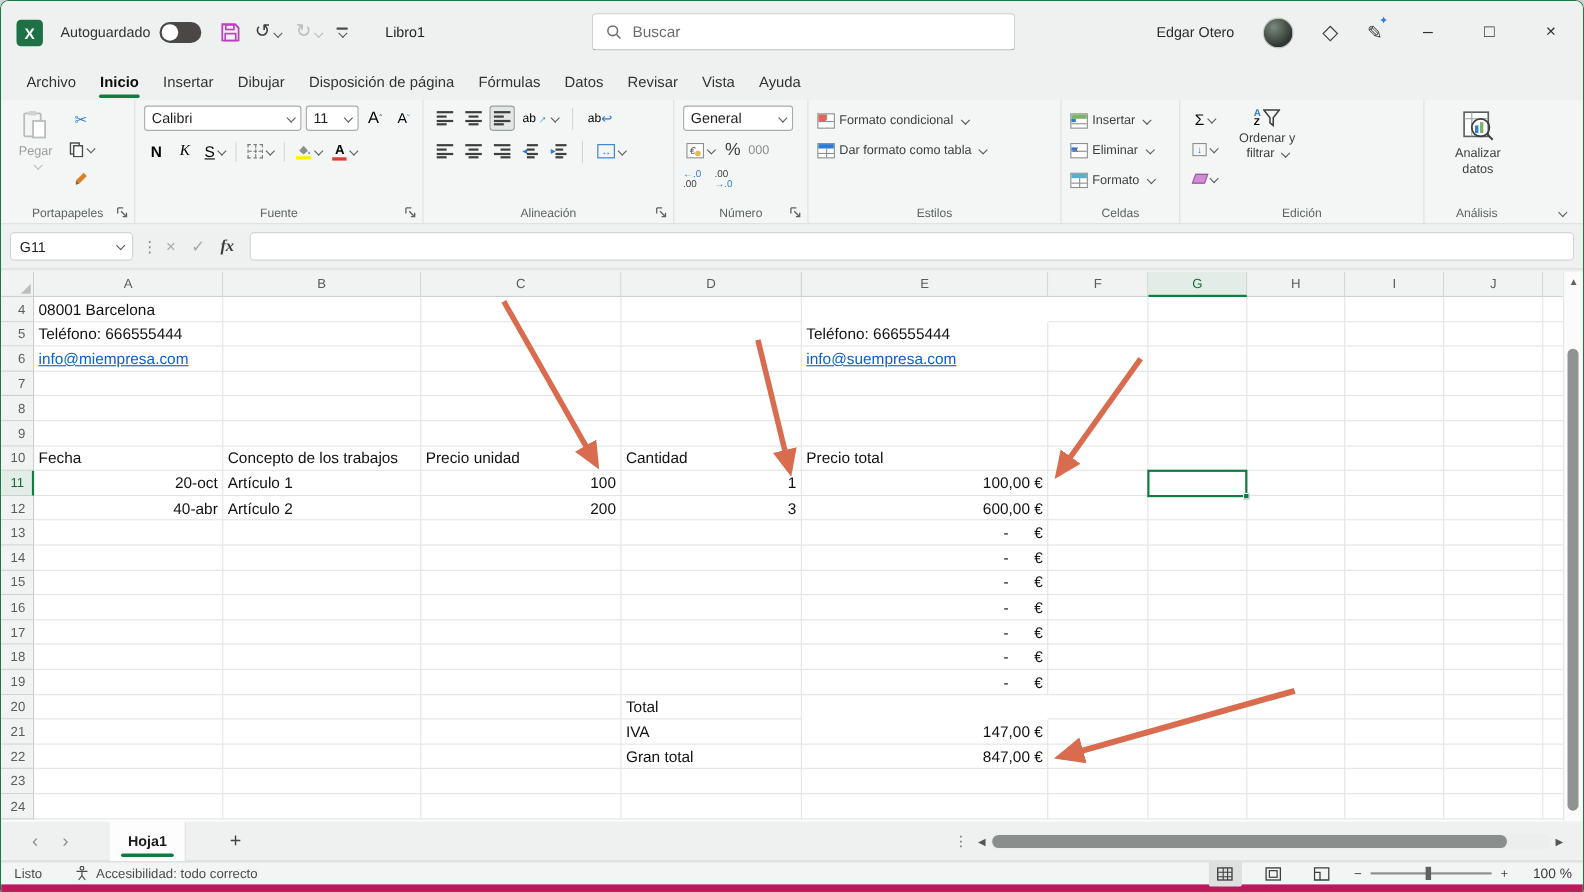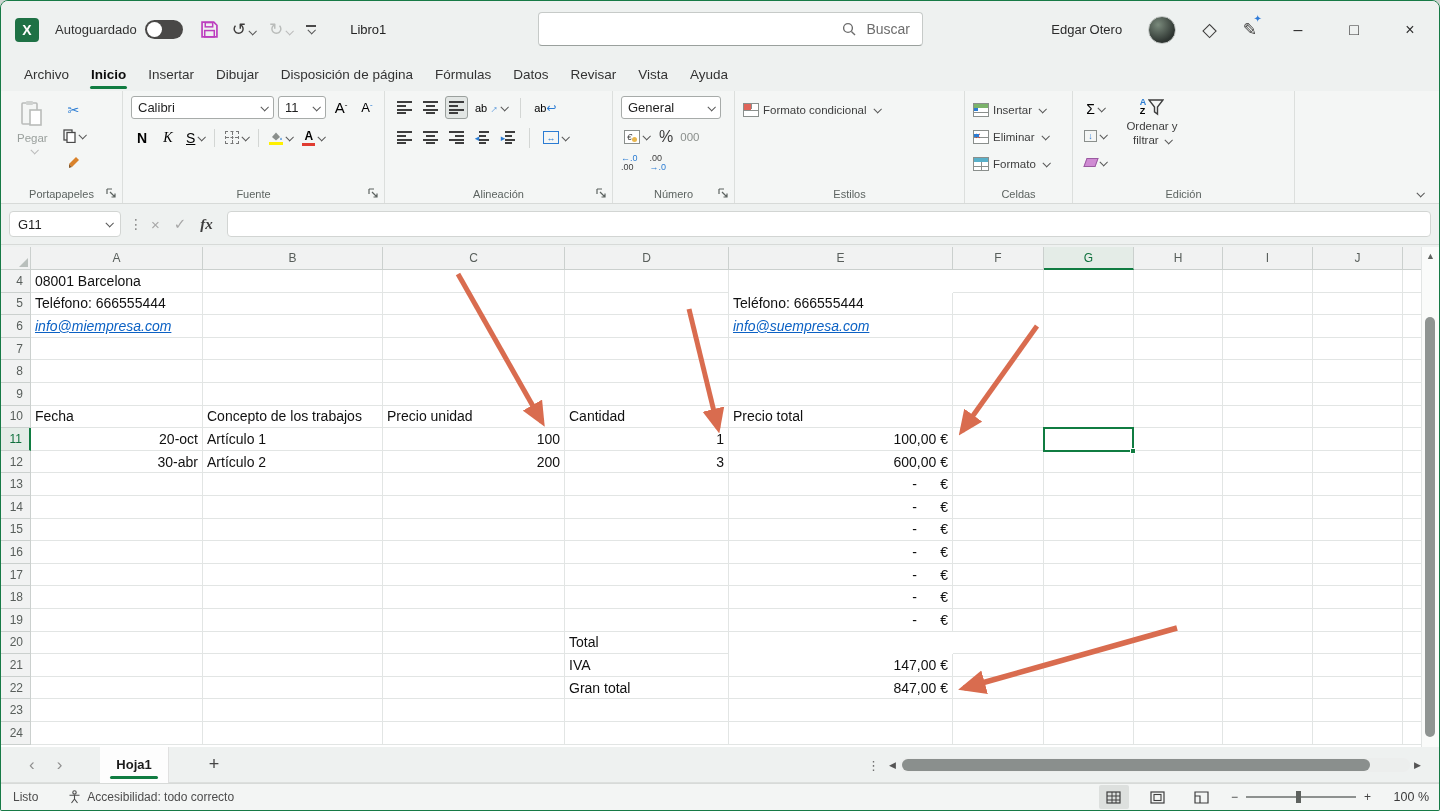--- a/index.html
+++ b/index.html
@@ -17,21 +17,21 @@
   .savefloppy{width:17px;height:17px;}
   .glyph{font-size:17px;color:#3c3b3a;line-height:1;}
   .glyph.dis{color:#b9bcba;}
   .cv{display:inline-block;width:6px;height:6px;border-right:1.5px solid #5a5a5a;border-bottom:1.5px solid #5a5a5a;
       transform:rotate(45deg) translateY(-1px);margin-left:3px;}
   .cv.dis{border-color:#bcbcbc;}
   .qat{display:flex;flex-direction:column;align-items:center;gap:1px;}
   .qat .bar{width:10px;height:2px;background:#4a4a4a;}
   .doc-title{margin-left:34px;font-size:13px;color:#242424;}
   .searchbox{position:absolute;left:537px;top:11px;width:385px;height:34px;background:#fff;border:1px solid #c6cac8;
-             border-bottom-color:#9aa09d;border-radius:4px;display:flex;align-items:center;padding:0 12px;gap:10px;justify-content:flex-end;}
+             border-bottom-color:#9aa09d;border-radius:4px;display:flex;align-items:center;padding:0 12px;gap:10px;}
   .searchbox .mag{width:14px;height:14px;}
   .searchbox .ph{font-size:14px;color:#6d6d6d;}
   .tb-right{position:absolute;right:14px;top:0;height:57px;display:flex;align-items:center;gap:26px;}
   .username{font-size:13px;color:#2b2b2b;}
   .avatar{width:28px;height:28px;border-radius:50%;background:radial-gradient(circle at 35% 30%,#7a8a7c,#2e3531 70%);border:1px solid #c4c8c6;}
   .gem{font-size:19px;color:#3c3b3a;}
   .penwrap{position:relative;font-size:17px;color:#3c3b3a;}
   .penwrap .spark{position:absolute;right:-5px;top:-6px;color:#2f7bd8;font-size:10px;}
   .winbtn{font-size:16px;color:#2f2f2f;width:30px;text-align:center;}
   
@@ -84,42 +84,42 @@
   .gh{position:absolute;background:#f1f2f2;border-right:1px solid #cbd0ce;border-bottom:1px solid #cbd0ce;
       color:#585e5b;font-size:12px;display:flex;align-items:center;justify-content:center;}
   .gh.sel-col{background:#e4ece7;color:#0E703C;border-bottom:2px solid #107C41;}
   .gh.sel-row{background:#e4ece7;color:#0E703C;border-right:2px solid #107C41;justify-content:flex-end;padding-right:6px;}
   .gh.rowh{justify-content:flex-end;padding-right:7px;}
   .corner{position:absolute;left:0;top:0;width:30px;height:23px;background:#f1f2f2;border-right:1px solid #cbd0ce;border-bottom:1px solid #cbd0ce;}
   .corner::after{content:"";position:absolute;right:2px;bottom:2px;border-left:9px solid transparent;border-bottom:9px solid #b9bfbc;}
   .cell{position:absolute;border-right:1px solid #e2e5e4;border-bottom:1px solid #e2e5e4;font-size:14px;color:#111;
         display:flex;align-items:center;padding:0 4px;white-space:pre;overflow:visible;}
   .cell.right{justify-content:flex-end;}
-  .cell a{color:#0B61C4;text-decoration:underline;font-style:italic;}
+  .cell a{color:#0B61C4;text-decoration:underline;}
   .selbox{position:absolute;border:2px solid #107C41;background:transparent;}
   .selbox .handle{position:absolute;right:-4px;bottom:-4px;width:6px;height:6px;background:#107C41;border:1px solid #fff;}
   
   .vscroll{position:absolute;right:0;top:246px;width:18px;height:500px;background:#fafbfa;border-left:1px solid #e2e5e4;}
   .vscroll .arr{position:absolute;left:0;width:100%;text-align:center;font-size:9px;color:#606360;}
   .vscroll .thumb{position:absolute;left:3px;width:10px;border-radius:6px;background:#8f9492;}
   
   .sheetbar{position:absolute;left:0;top:746px;width:100%;height:36px;background:#eef1f0;display:flex;align-items:center;border-bottom:1px solid #dcdfdd;}
   .snav{display:flex;gap:22px;margin-left:28px;color:#8f8f8f;font-size:17px;}
   .sheettab{margin-left:38px;height:36px;display:flex;align-items:center;padding:0 16px;background:#fdfdfd;
             border-right:1px solid #e0e0e0;position:relative;font-size:13px;font-weight:bold;color:#1c1c1c;}
   .sheettab::after{content:"";position:absolute;left:10px;right:10px;bottom:4px;height:3px;border-radius:2px;background:#107C41;}
   .addsheet{margin-left:40px;font-size:18px;color:#444;}
   .hscroll{position:absolute;right:14px;top:755px;width:540px;height:18px;display:flex;align-items:center;}
   .hdots{position:absolute;left:-18px;color:#707070;font-size:13px;}
   .hs-arr{font-size:9px;color:#555;padding:0 4px;}
   .hs-track{flex:1;height:14px;border-radius:8px;background:#eceeed;position:relative;}
   .hs-thumb{position:absolute;left:2px;top:1px;height:12px;width:468px;border-radius:7px;background:#8a8f8d;}
   
   .statusbar{position:absolute;left:0;top:782px;width:100%;height:29px;background:#f3f5f4;border-top:1px solid #d7dad8;
-             display:flex;align-items:center;font-size:12px;color:#4c4c4c;border-bottom:2px solid #be185d;}
+             display:flex;align-items:center;font-size:12px;color:#4c4c4c;border-bottom:8px solid #be185d;}
   .sb-left{display:flex;align-items:center;gap:30px;margin-left:12px;}
   .accitem{display:flex;align-items:center;gap:6px;}
   .sb-right{position:absolute;right:10px;display:flex;align-items:center;gap:14px;}
   .viewbtn{width:30px;height:24px;display:flex;align-items:center;justify-content:center;border-radius:2px;}
   .viewbtn.sel{background:#dde0de;}
   .zslider{display:flex;align-items:center;gap:8px;color:#444;}
   .ztrack{width:110px;height:2px;background:#8d918f;position:relative;}
   .zthumb{position:absolute;left:50px;top:-5px;width:5px;height:12px;background:#5e625f;}
   .zoomlabel{font-size:12.5px;color:#3b3b3b;width:44px;text-align:right;}
   .overlay-arrows{position:absolute;left:0;top:0;width:1440px;height:811px;pointer-events:none;z-index:40;}
@@ -379,20 +379,29 @@
     </div>
 
     <div class="rgroup" style="width:230px">
       <div class="rowline" style="height:27px;">
         <span class="fmt-icon">
             <i style="left:0;top:0;width:7px;height:6px;background:#e0655a;"></i>
             <i style="left:7px;top:0;right:0;bottom:7px;border-left:1px solid #8a8f8c;"></i>
             <i style="left:0;right:0;top:6px;border-top:1px solid #8a8f8c;"></i>
           </span>
         <span class="minitxt">Formato condicional</span>
+          <i class="cv"></i>
+      </div>
+      <div class="rowline" style="height:27px;">
+        <span class="fmt-icon">
+            <i style="left:0;right:0;top:0;height:4px;background:#2b7cd3;"></i>
+            <i style="left:0;right:0;top:8px;border-top:1px solid #8a8f8c;"></i>
+            <i style="left:7px;top:4px;bottom:0;border-left:1px solid #8a8f8c;"></i>
+          </span>
+        <span class="minitxt">Dar formato como tabla</span>
           <i class="cv"></i>
       </div>
       <span class="glabel">Estilos</span>
     </div>
 
     <div class="rgroup" style="width:108px">
       <div class="rowline" style="height:27px;">
         <span class="fmt-icon">
             <i style="left:0;right:0;top:0;height:4px;background:#7bb36a;"></i>
             <i style="left:0;right:0;top:8px;border-top:1px solid #8a8f8c;"></i>
@@ -447,20 +456,35 @@
             <svg width="16" height="17" viewBox="0 0 16 17">
                 <path d="M1 1 h14 l-5.5 7 v7 l-3 -2.2 v-4.8 z" fill="none" stroke="#3e3e3e" stroke-width="1.4"></path>
               </svg>
           </span>
           <span class="txt"><span>Ordenar y filtrar</span> <i class="cv"></i></span>
         </div>
       </div>
       <span class="glabel">Edición</span>
     </div>
 
+    <div class="rgroup" style="width:95px;border-right:none;">
+      <div class="bigbtn" style="margin:0 auto;">
+        <svg width="30" height="30" viewBox="0 0 30 30">
+          <rect x="2" y="2" width="22" height="22" fill="#fff" stroke="#5a5f5c" stroke-width="1.5"></rect>
+          <line x1="2" y1="8" x2="24" y2="8" stroke="#9aa09d" stroke-width="1"></line>
+          <line x1="9" y1="2" x2="9" y2="24" stroke="#9aa09d" stroke-width="1"></line>
+          <rect x="12" y="14" width="3" height="7" fill="#2b7cd3"></rect>
+          <rect x="16.5" y="11" width="3" height="10" fill="#7bb36a"></rect>
+          <circle cx="17" cy="16" r="8" fill="none" stroke="#3e3e3e" stroke-width="1.6"></circle>
+          <line x1="23" y1="22" x2="28" y2="27" stroke="#3e3e3e" stroke-width="1.8"></line>
+        </svg>
+        <span class="txt" style="width:58px;">Analizar datos</span>
+      </div>
+      <span class="glabel">Análisis</span>
+    </div>
 
     <i class="cv ribbon-collapse"></i>
   </div>
 
   <div class="fxbar">
     <div class="namebox">
         <span>G11</span>
         <i class="cv"></i>
       </div>
     <span class="fxdots">⋮</span>
@@ -574,21 +598,21 @@
       <div class="cell right" style="left: 382px; top: 181.2px; width: 182px; height: 22.6px;">100</div>
       <div class="cell right" style="left: 564px; top: 181.2px; width: 164px; height: 22.6px;">1</div>
       <div class="cell right" style="left: 728px; top: 181.2px; width: 224px; height: 22.6px;">100,00 €</div>
       <div class="cell" style="left: 952px; top: 181.2px; width: 91px; height: 22.6px;"></div>
       <div class="cell" style="left: 1043px; top: 181.2px; width: 90px; height: 22.6px;"></div>
       <div class="cell" style="left: 1133px; top: 181.2px; width: 89px; height: 22.6px;"></div>
       <div class="cell" style="left: 1222px; top: 181.2px; width: 90px; height: 22.6px;"></div>
       <div class="cell" style="left: 1312px; top: 181.2px; width: 90px; height: 22.6px;"></div>
       <div class="cell" style="left: 1402px; top: 181.2px; width: 20px; height: 22.6px;"></div>
       <div class="gh rowh" style="left: 0px; top: 203.8px; width: 30px; height: 22.6px;">12</div>
-      <div class="cell right" style="left: 30px; top: 203.8px; width: 172px; height: 22.6px;">30-abr</div>
+      <div class="cell right" style="left: 30px; top: 203.8px; width: 172px; height: 22.6px;">40-abr</div>
       <div class="cell" style="left: 202px; top: 203.8px; width: 180px; height: 22.6px;">Artículo 2</div>
       <div class="cell right" style="left: 382px; top: 203.8px; width: 182px; height: 22.6px;">200</div>
       <div class="cell right" style="left: 564px; top: 203.8px; width: 164px; height: 22.6px;">3</div>
       <div class="cell right" style="left: 728px; top: 203.8px; width: 224px; height: 22.6px;">600,00 €</div>
       <div class="cell" style="left: 952px; top: 203.8px; width: 91px; height: 22.6px;"></div>
       <div class="cell" style="left: 1043px; top: 203.8px; width: 90px; height: 22.6px;"></div>
       <div class="cell" style="left: 1133px; top: 203.8px; width: 89px; height: 22.6px;"></div>
       <div class="cell" style="left: 1222px; top: 203.8px; width: 90px; height: 22.6px;"></div>
       <div class="cell" style="left: 1312px; top: 203.8px; width: 90px; height: 22.6px;"></div>
       <div class="cell" style="left: 1402px; top: 203.8px; width: 20px; height: 22.6px;"></div>

